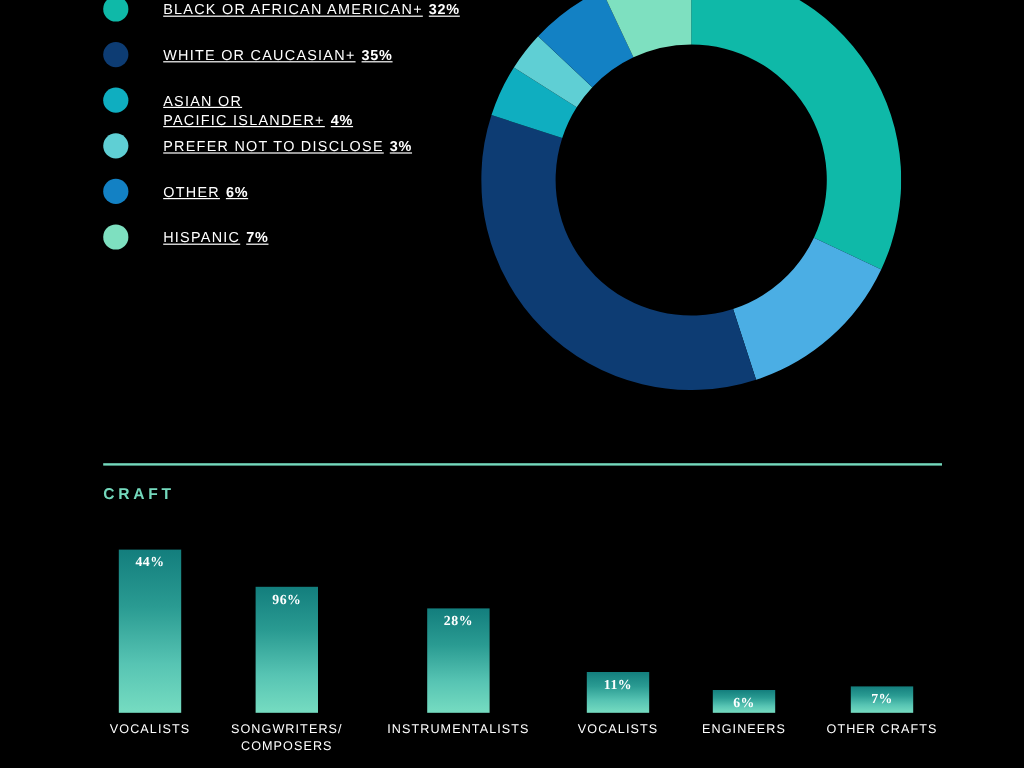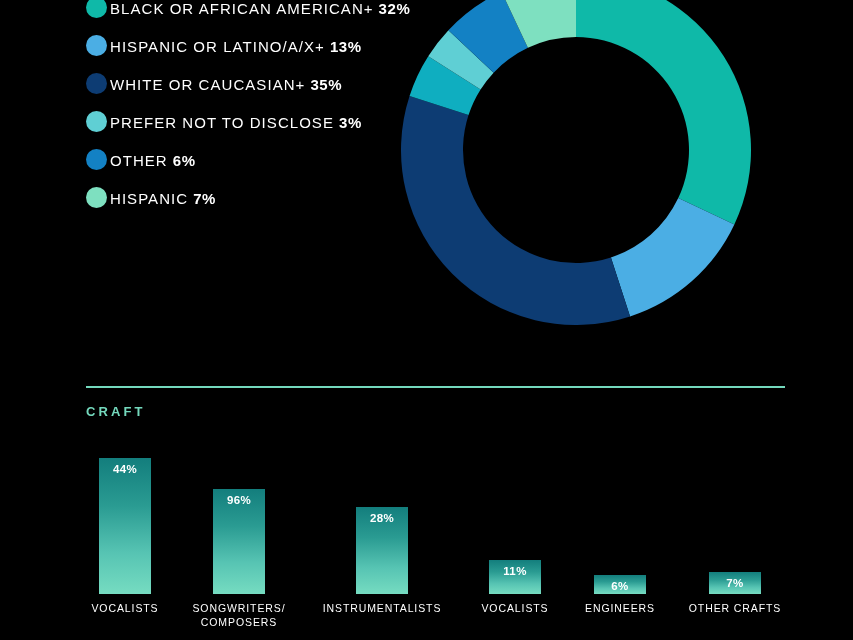--- a/index.html
+++ b/index.html
@@ -39,28 +39,29 @@
     position: relative;
   }
   .legend-dot {
     width: 21px;
     height: 21px;
     border-radius: 50%;
     flex: 0 0 21px;
     margin-top: -3px;
   }
   .legend-text {
-    margin-left: 3px;
+    margin-left: 29px;
     color: #ffffff;
-    font-size: 15px;
+    font-size: 12px;
     letter-spacing: 1.05px;
     line-height: 15px;
     white-space: nowrap;
     font-weight: 400;
     padding-top: 1px;
+    text-decoration: underline;
   }
   .legend-label { font-weight: 400; }
   .legend-value {
     font-weight: 700;
     margin-left: 5px;
     letter-spacing: 0.6px;
   }
   .legend-row.two-line .legend-text { line-height: 16px; padding-top: 0px; }
 
   
@@ -116,20 +117,21 @@
     height: 160px;
     display: flex;
     flex-direction: column;
     justify-content: flex-end;
     align-items: center;
   }
   .bar {
     width: 52px;
     background: linear-gradient(to bottom, #137e7d 0%, #2a9b92 35%, #57c4b3 70%, #76dcc1 100%);
     position: relative;
+    font-family: Liberation Serif, serif;
   }
   .bar-value {
     position: absolute;
     top: 5px;
     left: 0;
     right: 0;
     color: #ffffff;
     font-size: 11.5px;
     font-weight: 700;
     letter-spacing: 0.4px;
@@ -150,26 +152,26 @@
 <body>
 
 <div id="demographics-section">
 
   <div id="ethnicity-legend">
       <div class="legend-row">
         <span class="legend-dot" style="background: rgb(15, 185, 168);"></span>
         <span class="legend-text"><span class="legend-label">BLACK OR AFRICAN AMERICAN+</span><span class="legend-value">32%</span></span>
       </div>
       <div class="legend-row">
-        <span class="legend-dot" style="background: rgb(75, 174, 228);"></span>
-        <span class="legend-text"><span class="legend-label">HISPANIC OR LATINO/A/X+</span><span class="legend-value">13%</span></span>
-      </div>
-      <div class="legend-row">
         <span class="legend-dot" style="background: rgb(13, 60, 115);"></span>
         <span class="legend-text"><span class="legend-label">WHITE OR CAUCASIAN+</span><span class="legend-value">35%</span></span>
+      </div>
+      <div class="legend-row two-line">
+        <span class="legend-dot" style="background: rgb(15, 174, 192);"></span>
+        <span class="legend-text"><span class="legend-label">ASIAN OR</span><br><span class="legend-label">PACIFIC ISLANDER+</span><span class="legend-value">4%</span></span>
       </div>
       <div class="legend-row">
         <span class="legend-dot" style="background: rgb(95, 207, 212);"></span>
         <span class="legend-text"><span class="legend-label">PREFER NOT TO DISCLOSE</span><span class="legend-value">3%</span></span>
       </div>
       <div class="legend-row">
         <span class="legend-dot" style="background: rgb(19, 129, 196);"></span>
         <span class="legend-text"><span class="legend-label">OTHER</span><span class="legend-value">6%</span></span>
       </div>
       <div class="legend-row">

